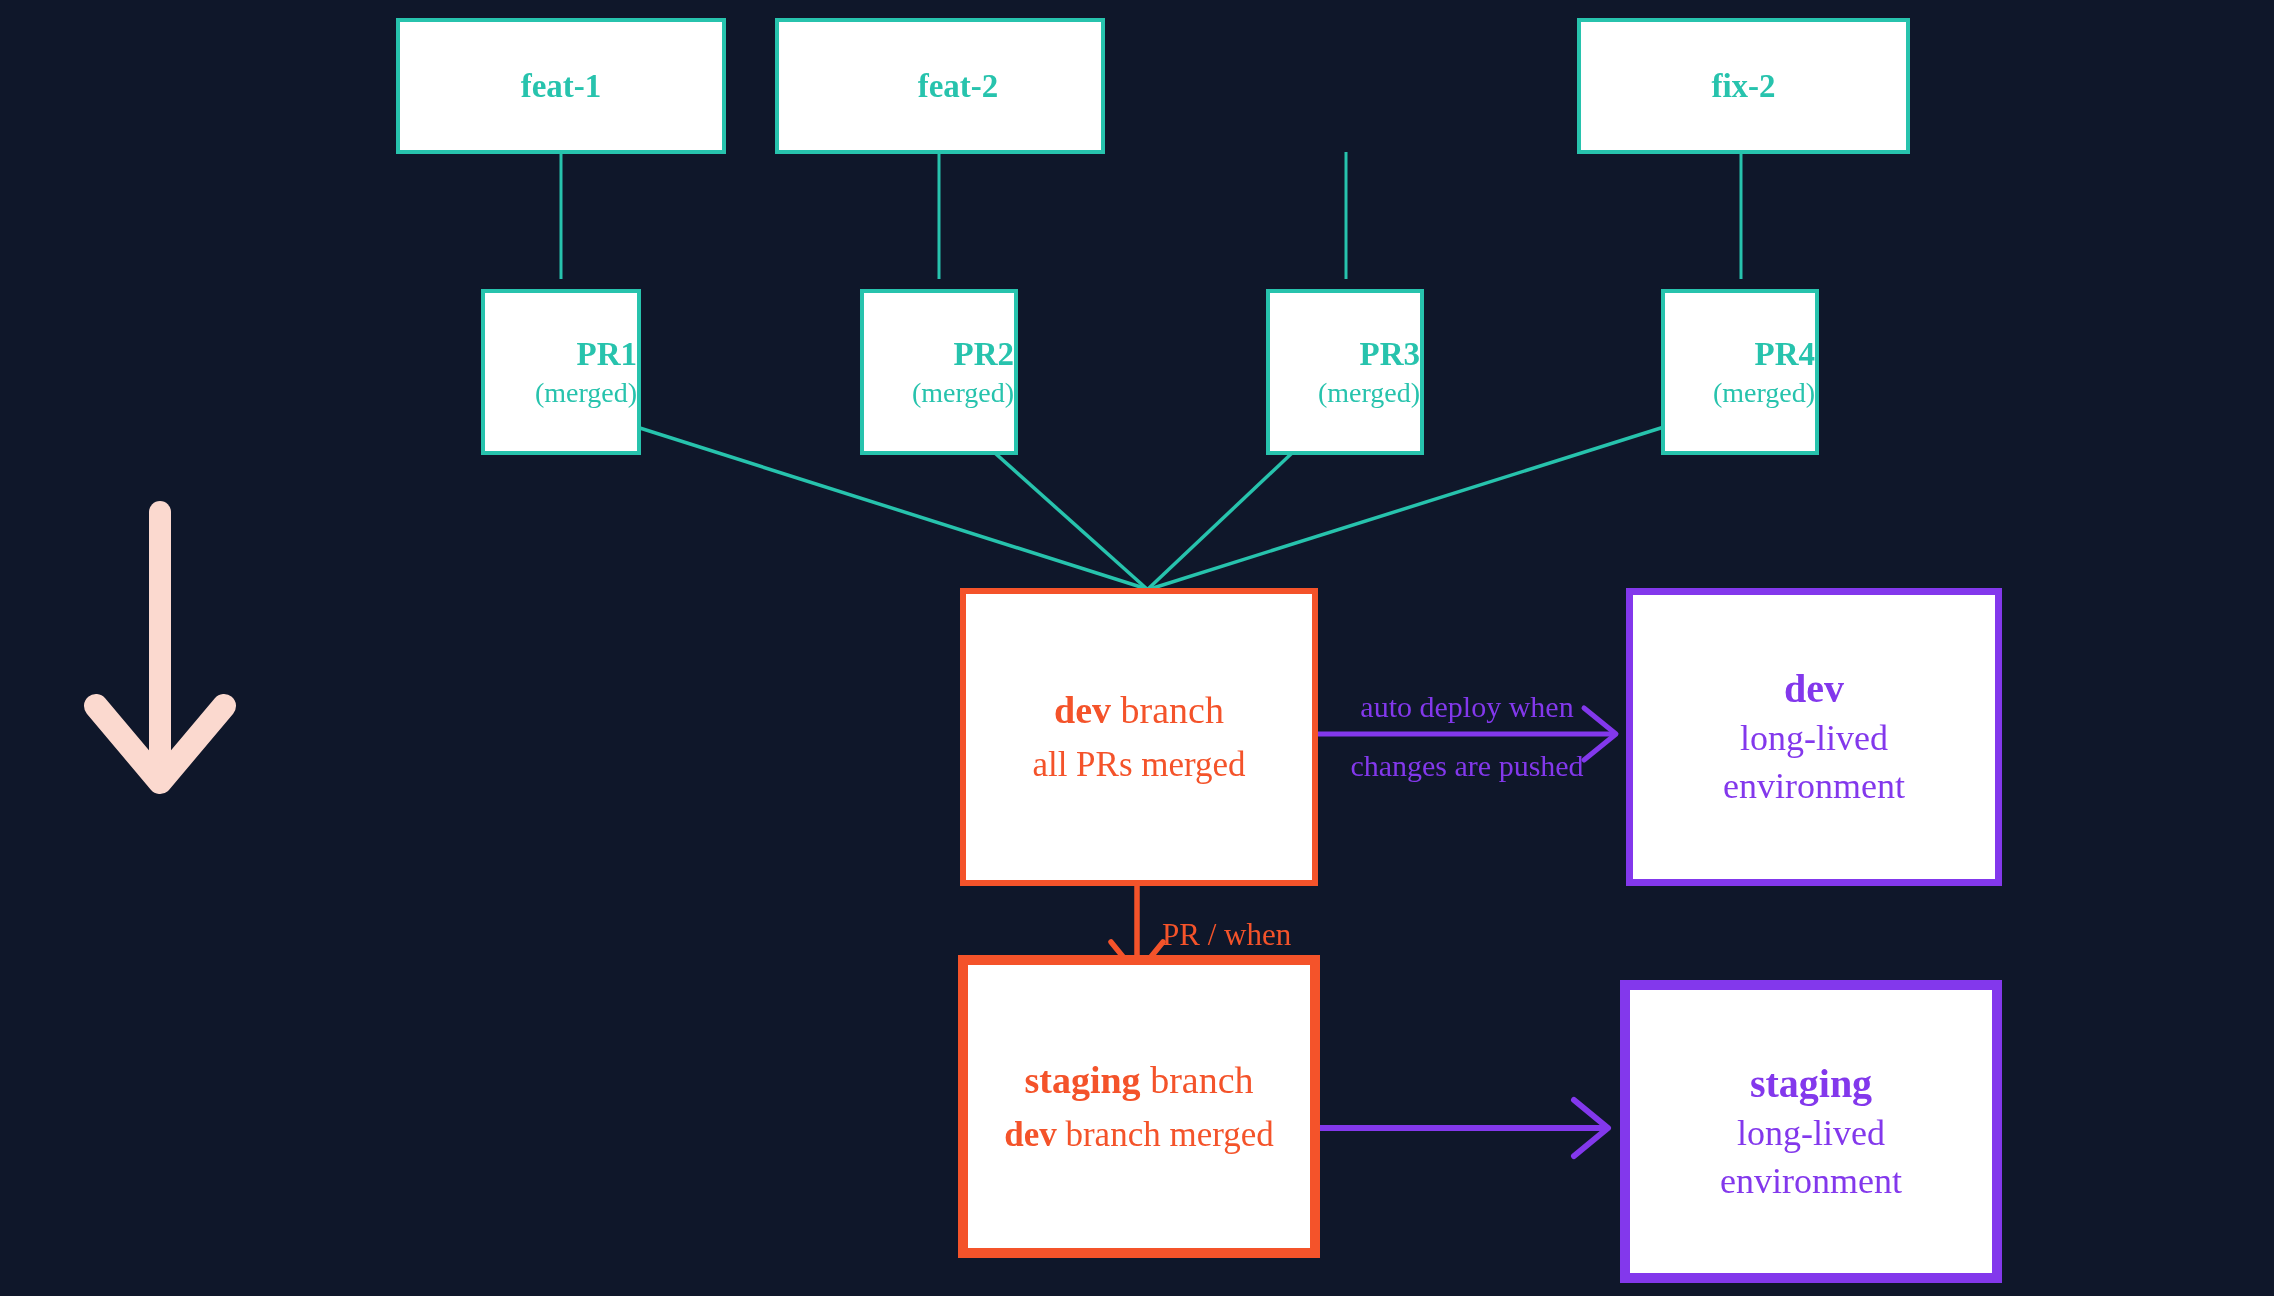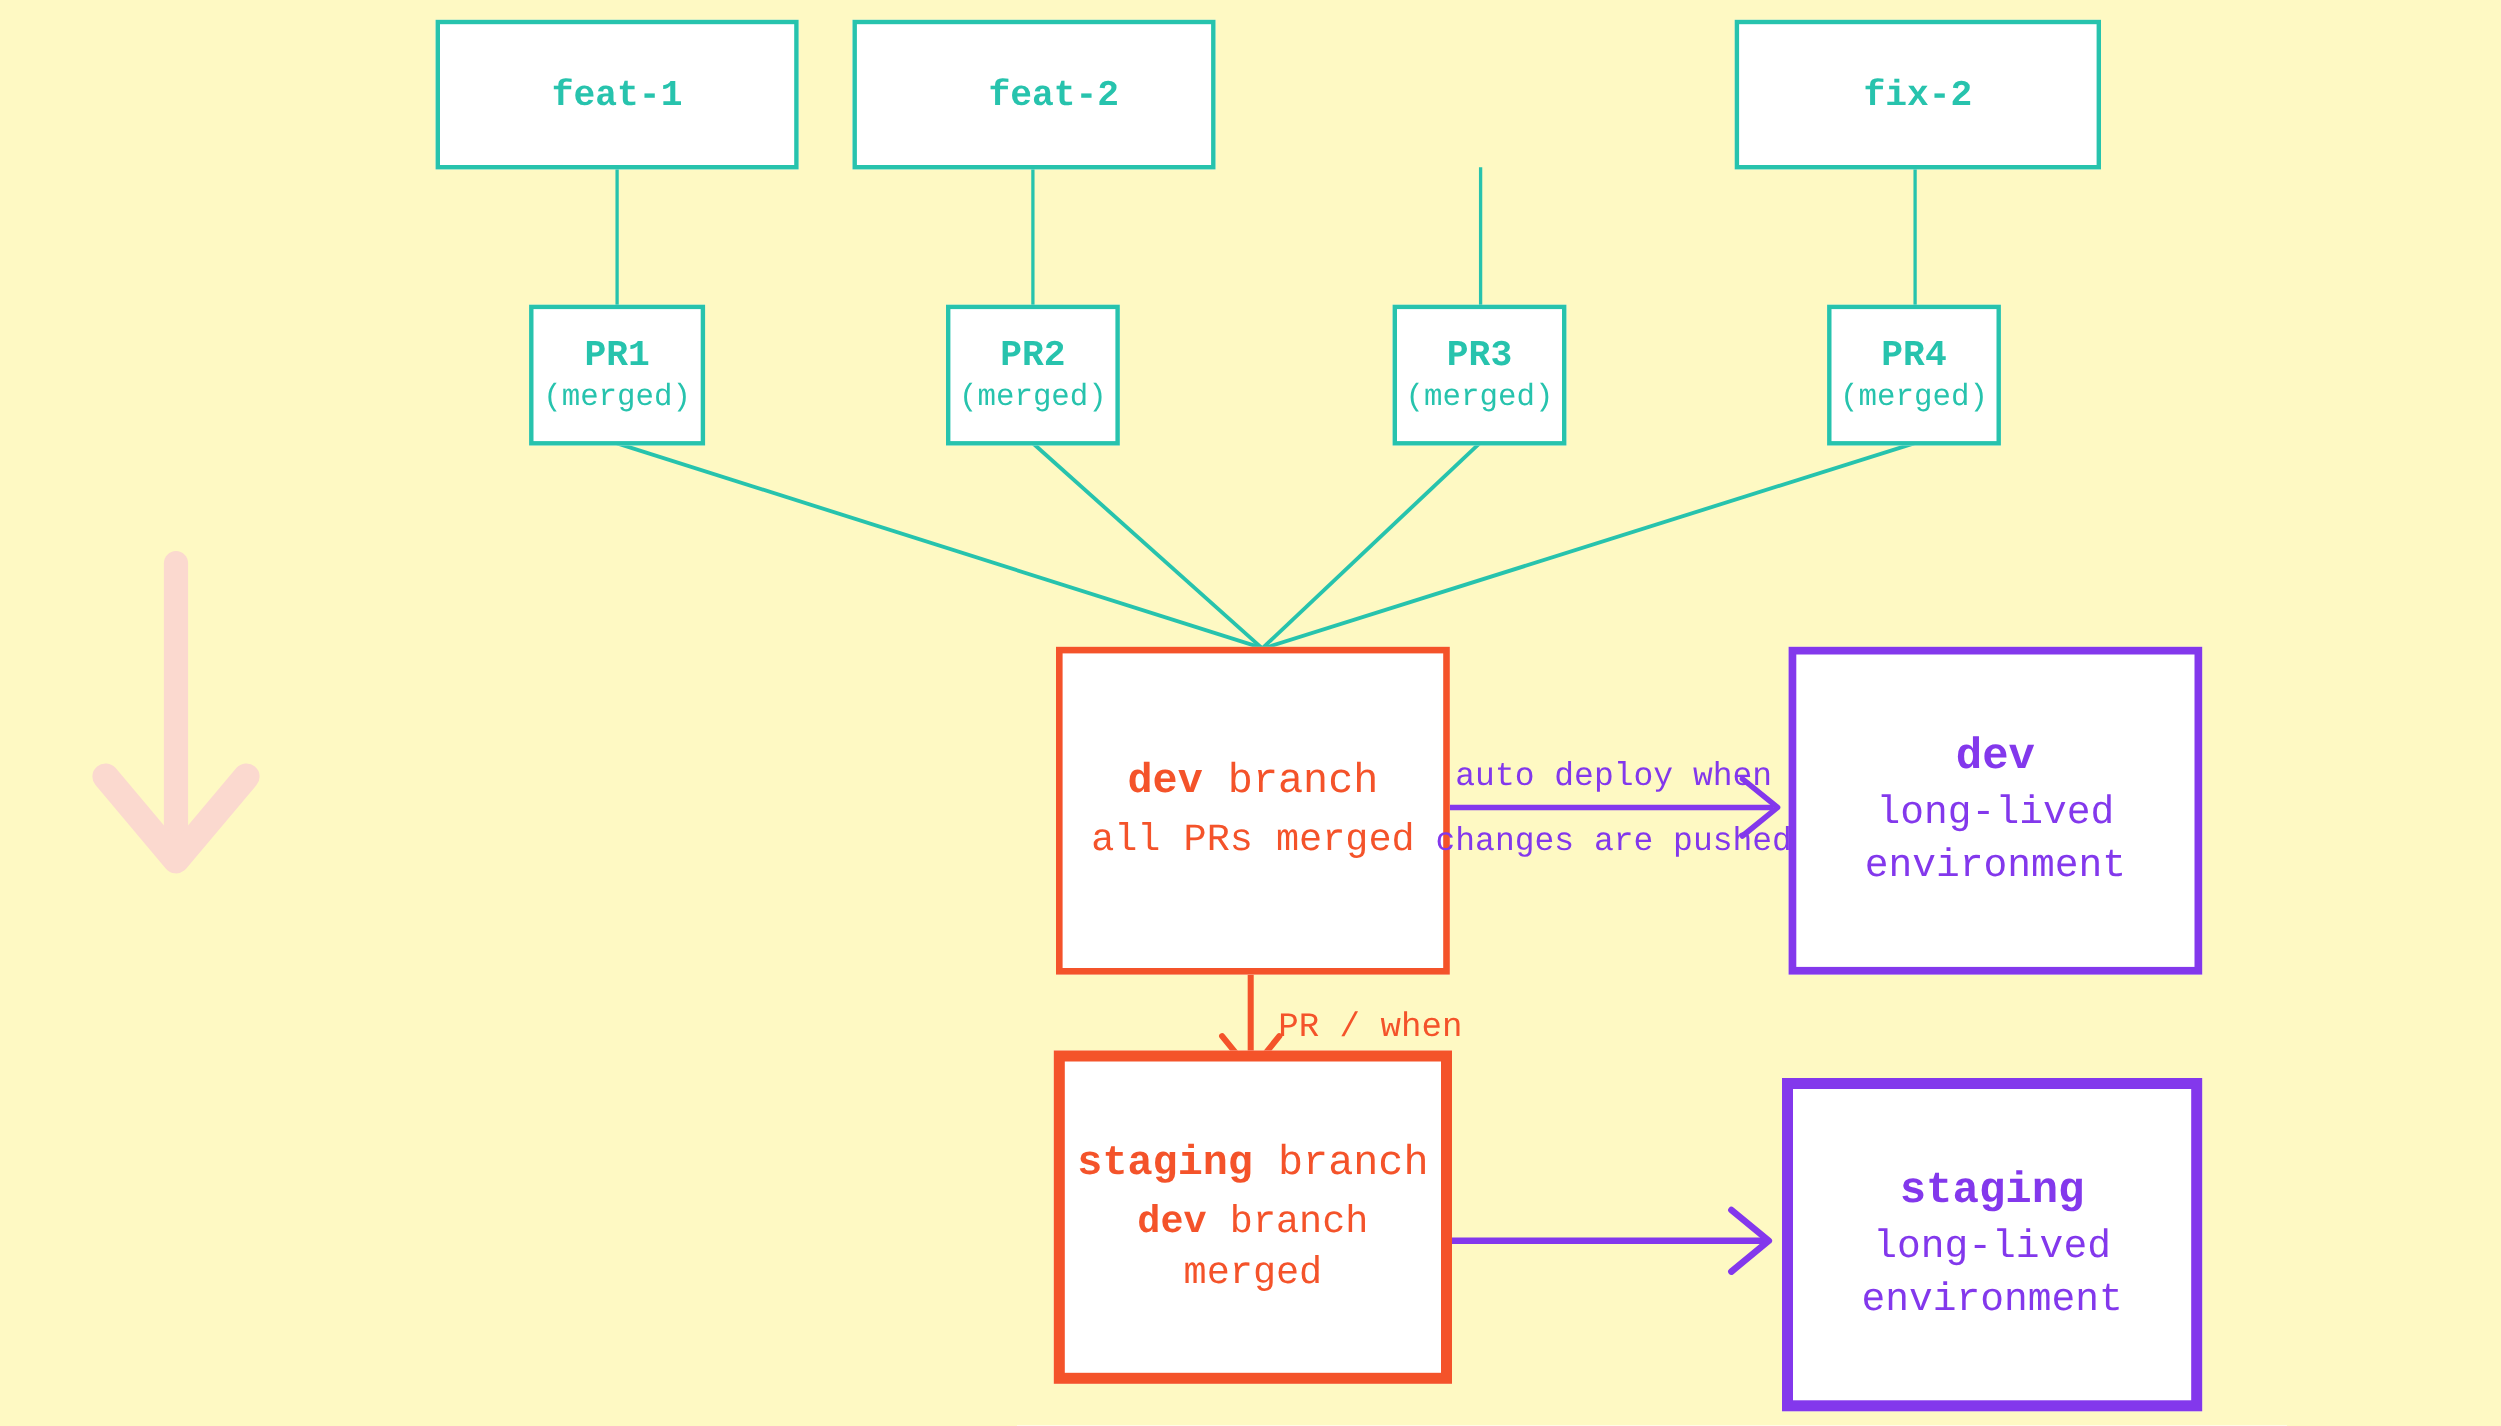--- a/index.html
+++ b/index.html
@@ -6,23 +6,23 @@
     --teal:#27C3AD;
     --orange:#F4532A;
     --purple:#8338EC;
     --pink:#FBD9CF;
   }
   html,body{margin:0;padding:0;background:#ffffff;}
   .canvas{
     position:relative;
     width:2274px;
     height:1296px;
-    background:#fef9c3;
+    background:#0f172a;
     overflow:hidden;
-    font-family:Liberation Mono, monospace;
+    font-family:Liberation Serif, serif;
   }
   svg.wires{position:absolute;left:0;top:0;pointer-events:none;}
   .stroke-teal{stroke:var(--teal);}
   .stroke-orange{stroke:var(--orange);}
   .stroke-purple{stroke:var(--purple);}
   .stroke-pink{stroke:var(--pink);}
 
   .box{
     position:absolute;
     box-sizing:border-box;
@@ -35,21 +35,21 @@
   }
   .feature-box{
     border:4px solid var(--teal);
     color:var(--teal);
     width:330px;height:136px;top:18px;
     font-size:33px;font-weight:700;
   }
   .pr-box{
     border:4px solid var(--teal);
     color:var(--teal);
-    width:160px;height:128px;top:277px;
+    width:160px;height:166px;top:289px;align-items:flex-end;
   }
   .pr-box .pr-label{font-size:33px;font-weight:700;line-height:1.25;}
   .pr-box .pr-status{font-size:28px;font-weight:400;line-height:1.25;}
 
   .dev-branch-box{
     border:6px solid var(--orange);
     color:var(--orange);
     left:960px;top:588px;width:358px;height:298px;
   }
   .staging-branch-box{

